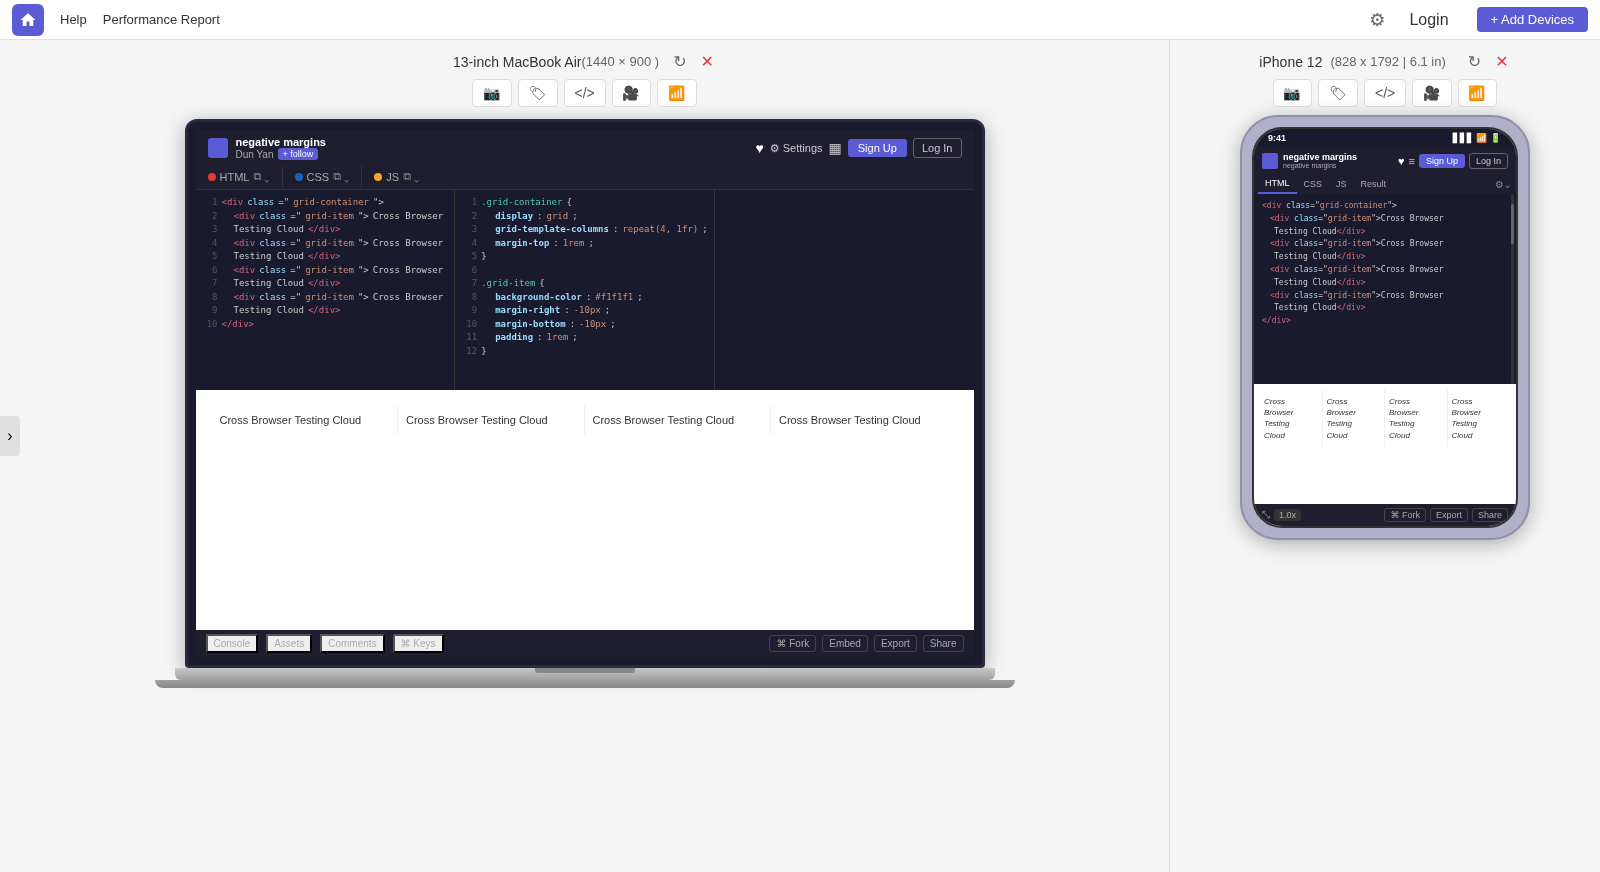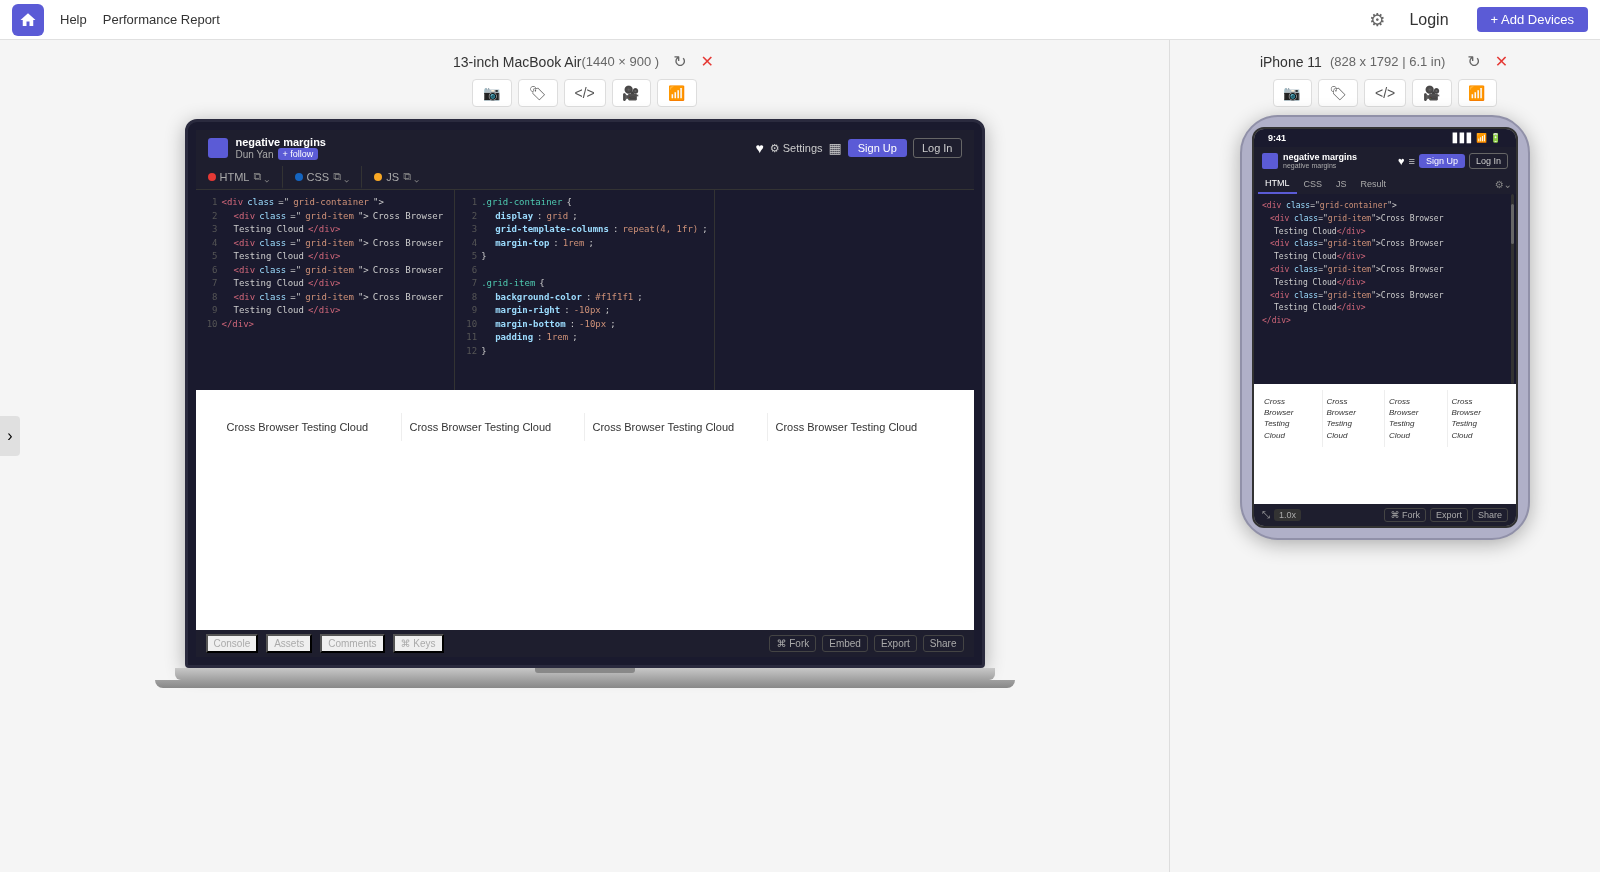--- a/index.html
+++ b/index.html
@@ -103,21 +103,21 @@
     .code-tag { color: #cf6679; }
     .code-attr { color: #9cdcfe; }
     .code-val { color: #ce9178; }
     .code-prop { color: #9cdcfe; font-weight: bold; }
     .code-punc { color: #ccc; }
     .code-green { color: #4ec9b0; }
     .code-orange { color: #ce9178; }
 
     .editor-preview {
       background: #fff; min-height: 240px; display: flex; align-items: flex-start;
-      padding: 23px;
+      padding: 16px;
     }
     .preview-grid { display: grid; grid-template-columns: repeat(4, 1fr); gap: 0; width: 100%; }
     .preview-cell { padding: 8px; border-right: 1px solid #eee; font-size: 11px; color: #333; }
     .preview-cell:last-child { border-right: none; }
 
     .editor-footer {
       background: #1e1e2e; display: flex; align-items: center; justify-content: space-between;
       padding: 4px 10px;
     }
     .footer-tabs { display: flex; gap: 8px; }
@@ -141,21 +141,21 @@
       display: flex; align-items: center; gap: 6px; margin-bottom: 8px;
     }
 
     
     .iphone-wrapper { display: flex; flex-direction: column; align-items: center; }
     .iphone-frame {
       width: 290px; background: #b0b0c8; border-radius: 38px; padding: 10px;
       box-shadow: 0 4px 20px rgba(0,0,0,0.3); border: 2px solid #9090a8;
     }
     .iphone-inner {
-      background: #a3a3a3; border-radius: 12px; overflow: hidden;
+      background: #a3a3a3; border-radius: 30px; overflow: hidden;
       border: 2px solid #333;
     }
     .iphone-status-bar {
       background: #1a1a2e; color: white; font-size: 9px; padding: 4px 14px;
       display: flex; justify-content: space-between; align-items: center;
     }
     .iphone-time { font-weight: 600; }
     .iphone-icons { display: flex; gap: 3px; align-items: center; }
 
     .iphone-editor-nav {
@@ -491,21 +491,21 @@
         <div style="position:absolute;left:50%;transform:translateX(-50%);width:100px;height:5px;background:#888;border-radius:0 0 3px 3px;top:0;"></div>
       </div>
       <div style="width:860px;height:8px;background:linear-gradient(180deg,#a0a0a0,#888);border-radius:0 0 10px 10px;"></div>
     </div>
   </div>
 
   <div class="panel-divider"></div>
 
   <div class="right-panel">
     <div class="right-device-header">
-      <span class="device-title">iPhone 11</span>
+      <span class="device-title">iPhone 12</span>
       <span class="device-subtitle">(828 x 1792 | 6.1 in)</span>
       <div class="device-actions">
         <button class="icon-btn">↻</button>
         <button class="icon-btn red">✕</button>
       </div>
     </div>
 
     <div class="right-toolbar-row">
       <button class="toolbar-btn">
         <span>📷</span>

